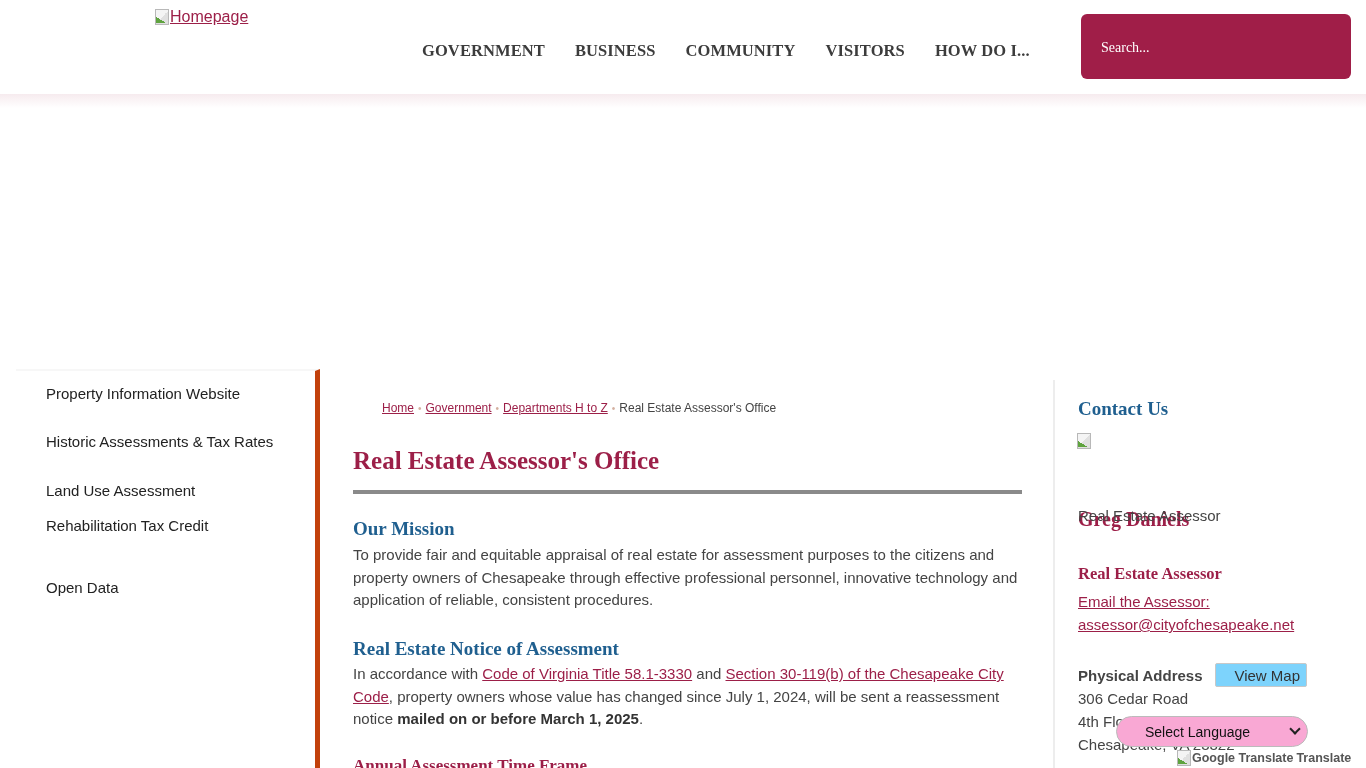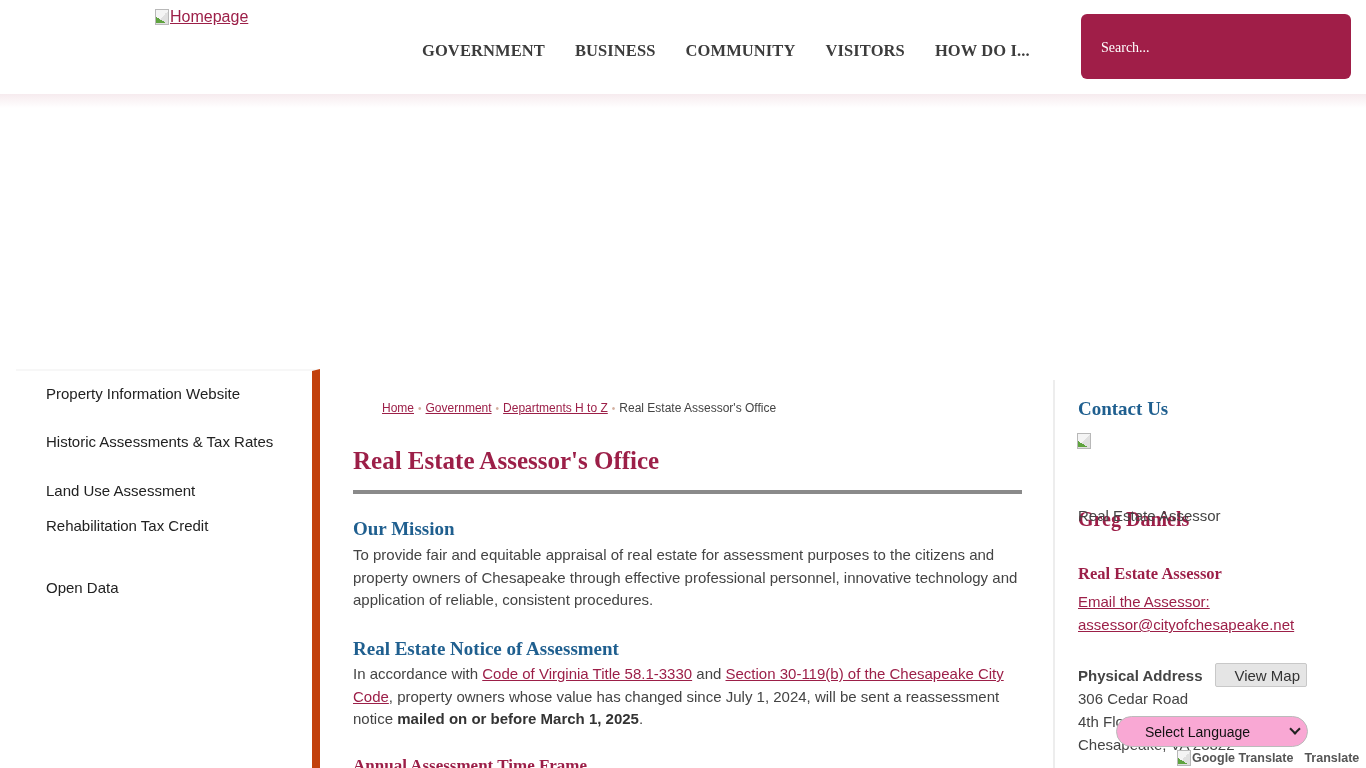--- a/index.html
+++ b/index.html
@@ -15,21 +15,21 @@
     .broken-img::before { content: ""; position: absolute; left: 0; top: 0; width: 12px; height: 14px; border: 1px solid #b8b8b8; background: linear-gradient(135deg, #f4f4f4 50%, #e0e0e0 50%); }
     .broken-img::after { content: ""; position: absolute; left: 1px; bottom: 2px; width: 10px; height: 6px; background: linear-gradient(to top right, #5fa33f 50%, transparent 50%); }
 
     .nav { position: absolute; left: 422px; top: 41px; display: flex; gap: 0; }
     .nav-item { font-family: "Liberation Serif", serif; font-weight: bold; font-size: 16.5px; color: #3c3c3c; margin-right: 30px; letter-spacing: 0.1px; cursor: pointer; }
     .search-box { position: absolute; left: 1081px; top: 14px; width: 270px; height: 65px; background: #a01e48; border-radius: 6px; }
     .search-input { position: absolute; left: 20px; top: 24px; width: 160px; height: 20px; background: transparent; border: none; outline: none; color: #fff; font-family: "Liberation Serif", serif; font-size: 14px; }
     .search-input::placeholder { color: #fff; opacity: 1; }
 
     
-    .sidebar { position: absolute; left: 16px; top: 369px; width: 304px; height: 399px; background: #fff; border-right: 8px solid #c2410c; border-top: 2px solid #f7f7f7; }
+    .sidebar { position: absolute; left: 16px; top: 369px; width: 304px; height: 399px; background: #fff; border-right: 5px solid #c2410c; border-top: 2px solid #f7f7f7; }
     .sidebar-item { position: absolute; left: 30px; font-size: 15px; color: #222; cursor: pointer; }
 
     
     .breadcrumb { position: absolute; left: 353px; top: 401px; font-size: 12px; color: #444; white-space: nowrap; margin-left: 29px; }
     .breadcrumb a { color: #9c1f48; text-decoration: underline; }
     .breadcrumb .sep { color: #d4b0a0; margin: 0 4px; font-size: 10px; }
     .page-title { position: absolute; left: 353px; top: 447px; font-family: "Liberation Serif", serif; font-size: 25px; font-weight: bold; color: #9c1f48; }
     .title-rule { position: absolute; left: 353px; top: 490px; width: 669px; height: 4px; background: #8a8a8a; }
     .section-heading { position: absolute; left: 353px; font-family: "Liberation Serif", serif; font-size: 19px; font-weight: bold; color: #1f5f8f; }
     .body-text { position: absolute; left: 353px; width: 670px; font-size: 15px; line-height: 22.7px; color: #444; }
@@ -39,28 +39,28 @@
 
     
     .right-divider { position: absolute; left: 1053px; top: 380px; width: 2px; height: 388px; background: #ededed; }
     .contact-title { position: absolute; left: 1078px; top: 398px; font-family: "Liberation Serif", serif; font-size: 19px; font-weight: bold; color: #1f5f8f; }
     .photo-alt { position: absolute; left: 1077px; top: 428px; width: 240px; font-size: 15px; line-height: 23px; color: #444; }
     .person-name { position: absolute; left: 1078px; top: 479px; font-family: "Liberation Serif", serif; font-size: 20px; font-weight: bold; color: #9c1f48; margin-top: 29px; }
     .person-title { position: absolute; left: 1078px; top: 507px; font-size: 15px; color: #444; }
     .assessor-heading { position: absolute; left: 1078px; top: 564px; font-family: "Liberation Serif", serif; font-size: 16.5px; font-weight: bold; color: #9c1f48; }
     .email-link { position: absolute; left: 1078px; top: 590px; width: 240px; font-size: 15px; line-height: 23px; color: #9c1f48; text-decoration: underline; cursor: pointer; }
     .addr-label { position: absolute; left: 1078px; top: 667px; font-size: 15px; font-weight: bold; color: #444; }
-    .view-map-btn { position: absolute; left: 1215px; top: 663px; width: 92px; height: 24px; background: #e5e5e5; border: 1px solid #c8c8c8; border-radius: 2px; font-family: "Liberation Sans", sans-serif; font-size: 15px; color: #333; text-align: right; padding-right: 6px; cursor: pointer; }
+    .view-map-btn { position: absolute; left: 1215px; top: 663px; width: 92px; height: 24px; background: #7dd3fc; border: 1px solid #c8c8c8; border-radius: 2px; font-family: "Liberation Sans", sans-serif; font-size: 15px; color: #333; text-align: right; padding-right: 6px; cursor: pointer; }
     .addr-line { position: absolute; left: 1078px; font-size: 15px; color: #444; }
 
     
     .lang-select { position: absolute; left: 1116px; top: 716px; width: 192px; height: 31px; border: 1px solid #bbb; border-radius: 16px; background: #f9a8d4; font-size: 14px; color: #111; display: flex; align-items: center; padding-left: 28px; cursor: pointer; z-index: 5; }
     .lang-select .chev { position: absolute; right: 8px; top: 8px; width: 8px; height: 8px; border-right: 2px solid #222; border-bottom: 2px solid #222; transform: rotate(45deg); }
     .translate-credit { position: absolute; left: 1177px; top: 750px; font-size: 12.5px; font-weight: bold; color: #555; z-index: 5; display: flex; align-items: center; background: rgba(255,255,255,0.85); }
-    .translate-credit .tlabel { margin-left: 11px; }
+    .translate-credit .tlabel { margin-left: 3px; }
   </style>
 </head>
 <body>
 
 <div class="header">
   <a class="logo">
     <span class="broken-img"></span>
     <span>Homepage</span>
   </a>
 

